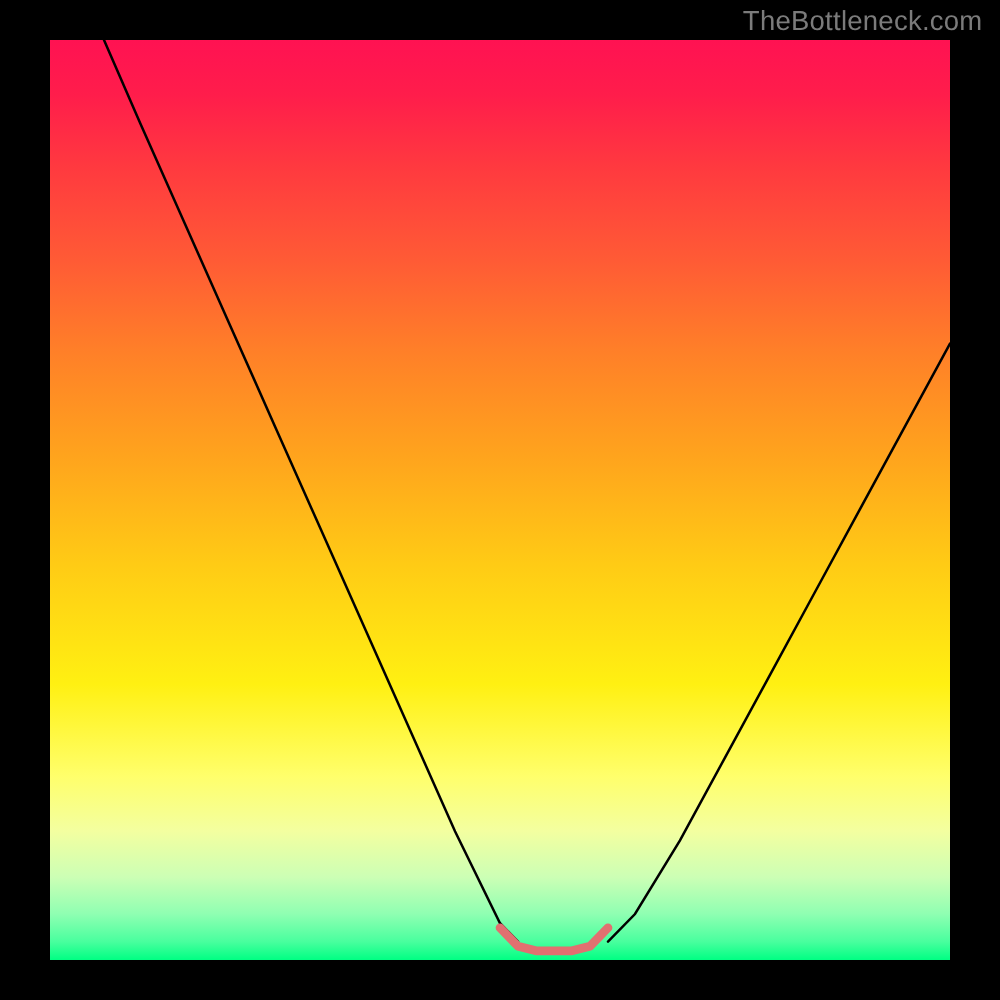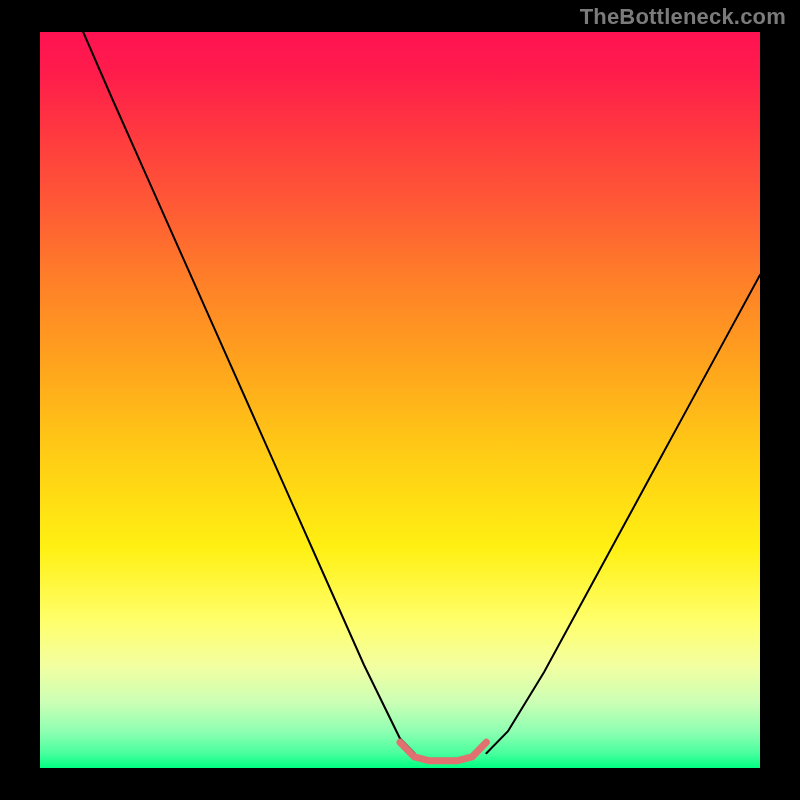--- a/index.html
+++ b/index.html
@@ -16,21 +16,21 @@
     width: 800px;
     height: 800px;
     background: #000;
   }
   .watermark {
     position: absolute;
     top: 4px;
     right: 14px;
     color: #7b7b7b;
     font-size: 22px;
-    font-weight: 700;
+    font-weight: 400;
     letter-spacing: 0.2px;
     z-index: 10;
   }
   .plot-bg {
     position: absolute;
     left: 40px;
     top: 32px;
     width: 720px;
     height: 736px;
     background: linear-gradient(to bottom,

